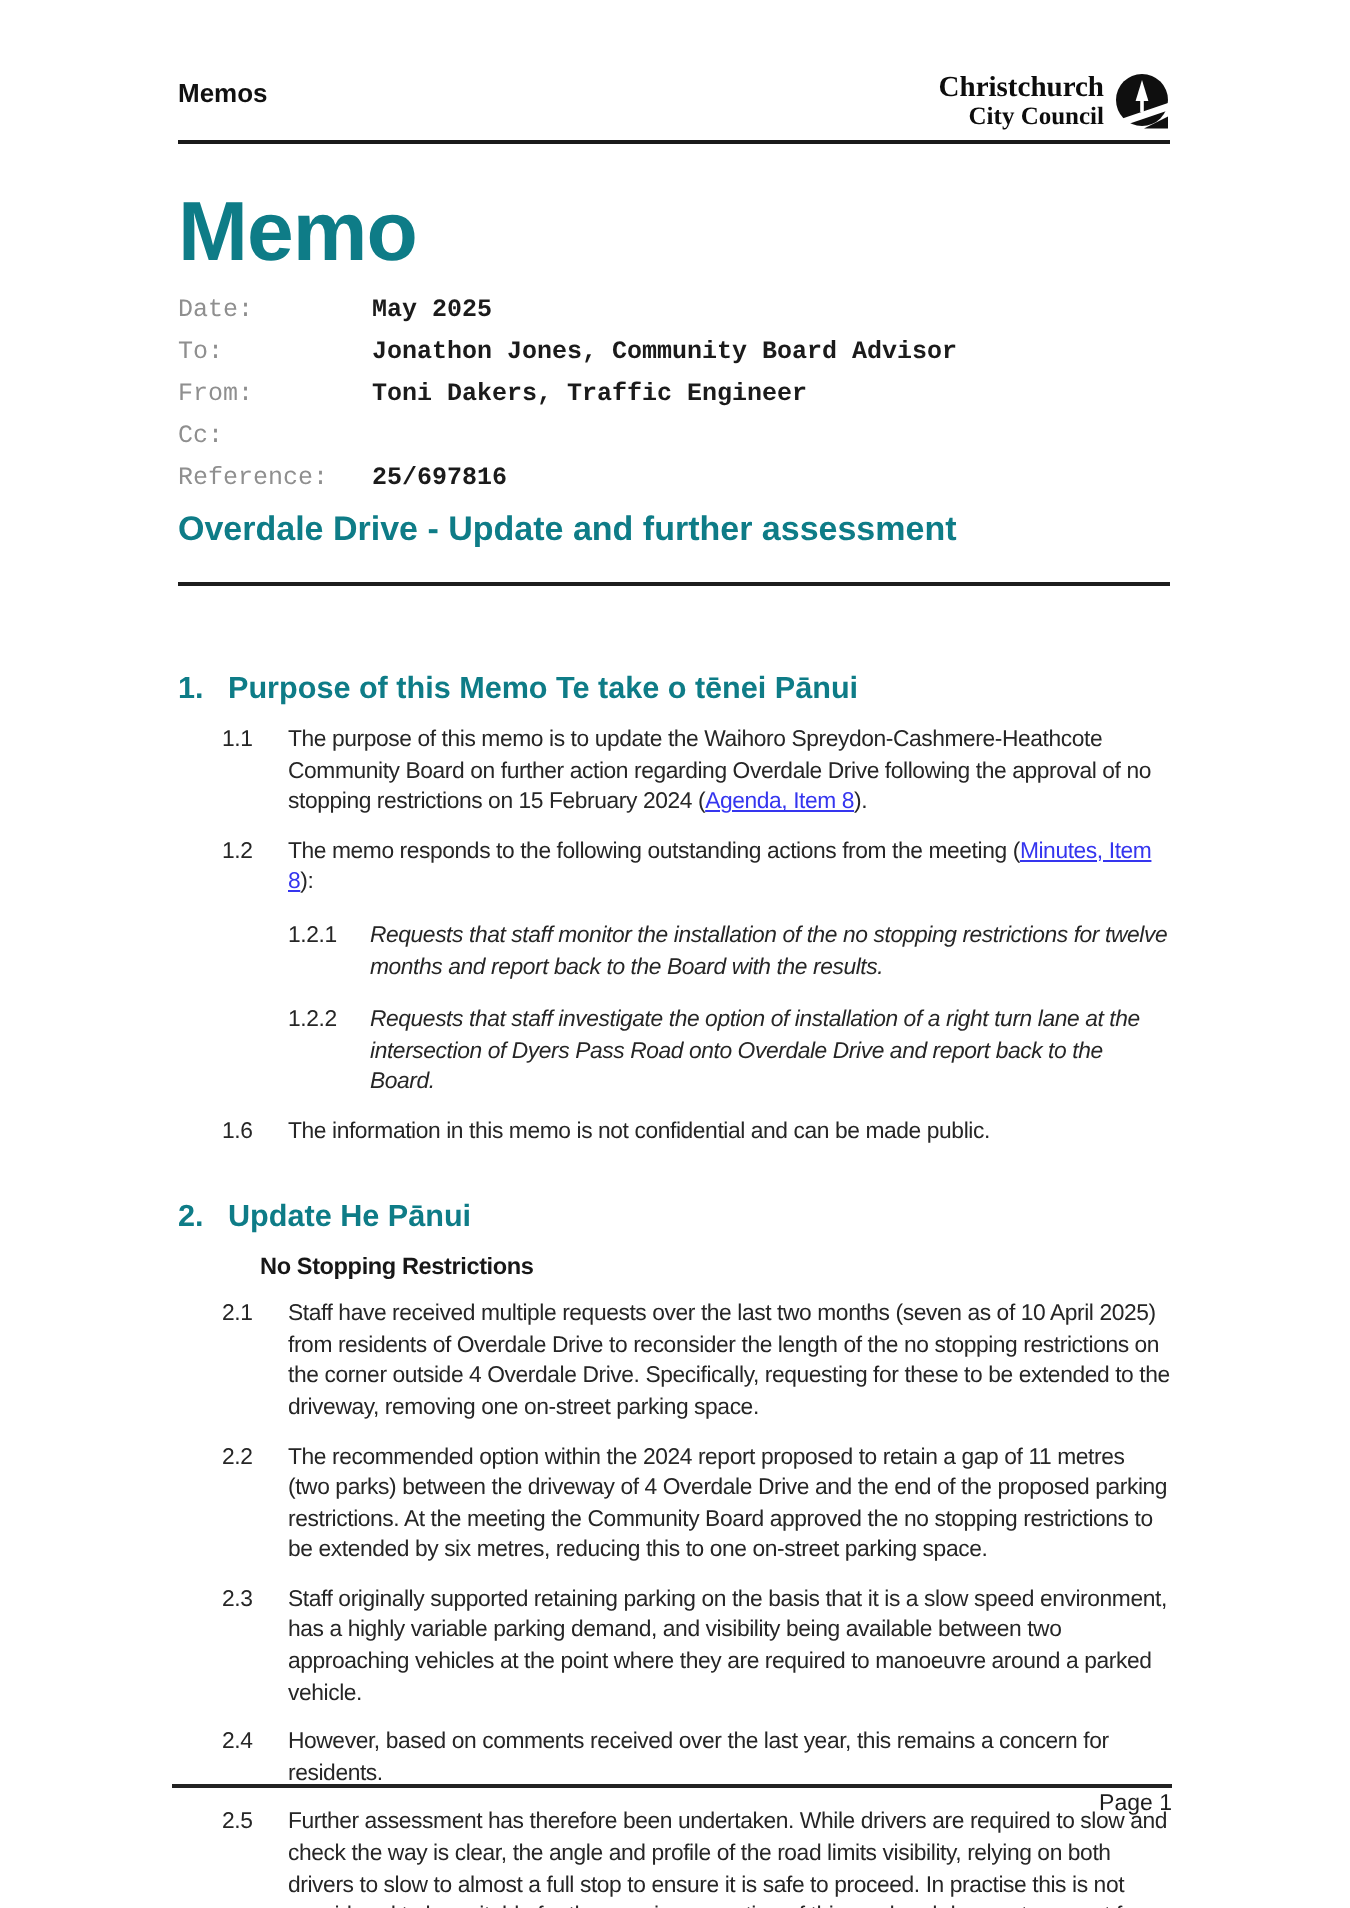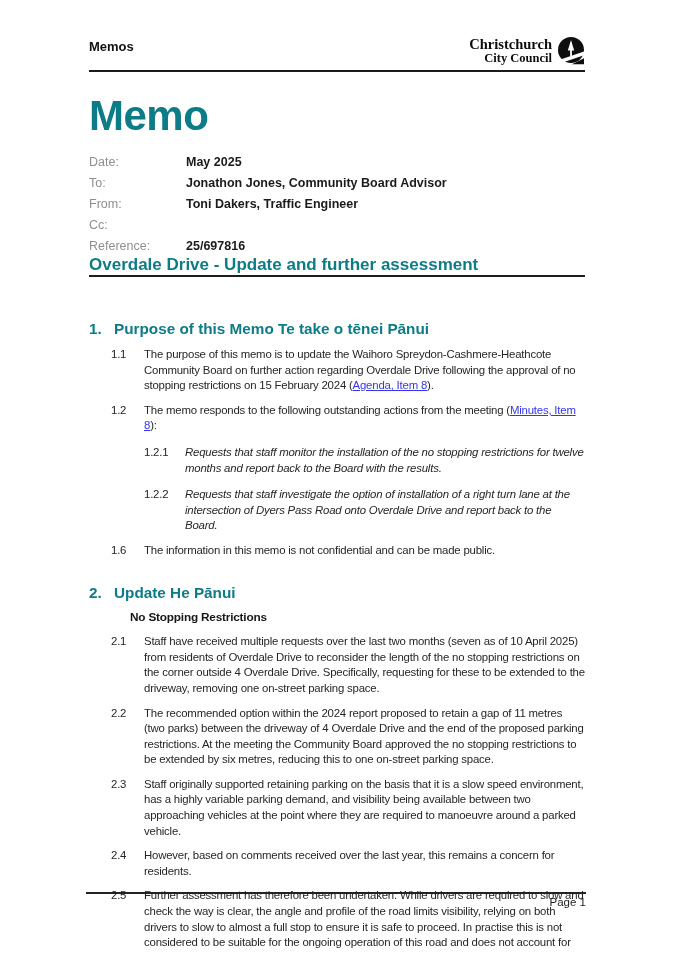--- a/index.html
+++ b/index.html
@@ -22,24 +22,24 @@
   .brand-name{font-size:13px;font-weight:700;color:#111;padding-top:2px;}
   .logo{display:flex;align-items:flex-start;gap:5px;}
   .logo-text{text-align:right;font-family:"Liberation Serif",serif;font-weight:700;color:#0d0d0d;line-height:1.05;}
   .logo-line1{font-size:14.5px;}
   .logo-line2{font-size:12.5px;}
   .logo-icon svg{display:block;}
   .header-rule{border-top:2px solid var(--rule);}
   
   .memo-title{margin:22px 0 0;font-size:42px;line-height:44px;font-weight:700;color:var(--teal);letter-spacing:-0.5px;}
   .meta{margin-top:10px;}
-  .meta-row{display:flex;align-items:flex-end;height:21px;font-size:12.5px;}
+  .meta-row{display:flex;align-items:flex-start;height:21px;font-size:12.5px;font-family:Liberation Mono, monospace;}
   .meta-label{width:97px;color:var(--label);flex:0 0 97px;}
   .meta-value{font-weight:700;color:#1b1b1b;}
-  .subject{margin-top:1px;font-size:17px;line-height:21px;font-weight:700;color:var(--teal);padding-bottom:0;border-bottom:2.5px solid #1d1d1d;}
+  .subject{margin-top:1px;font-size:17px;line-height:21px;font-weight:700;color:var(--teal);padding-bottom:16px;border-bottom:2.5px solid #1d1d1d;}
   
   .sections{margin-top:42px;font-size:11.4px;line-height:15.6px;letter-spacing:-0.2px;color:var(--ink);}
   .sec-heading{display:flex;font-size:15.3px;line-height:19px;font-weight:700;color:var(--teal);letter-spacing:0;margin-bottom:5px;}
   .sec-heading ~ .sec-heading{margin-top:24px;}
   .sec-num{flex:0 0 25px;}
   .subheading{font-weight:700;color:#171717;margin-top:8px;font-size:11.8px;padding-left:41px;}
   .item{display:flex;margin-top:9px;}
   .item.lvl1 .inum{margin-left:22px;flex:0 0 33px;}
   .item.lvl2 .inum{margin-left:55px;flex:0 0 41px;}
   .item.lvl2{margin-top:11px;}

